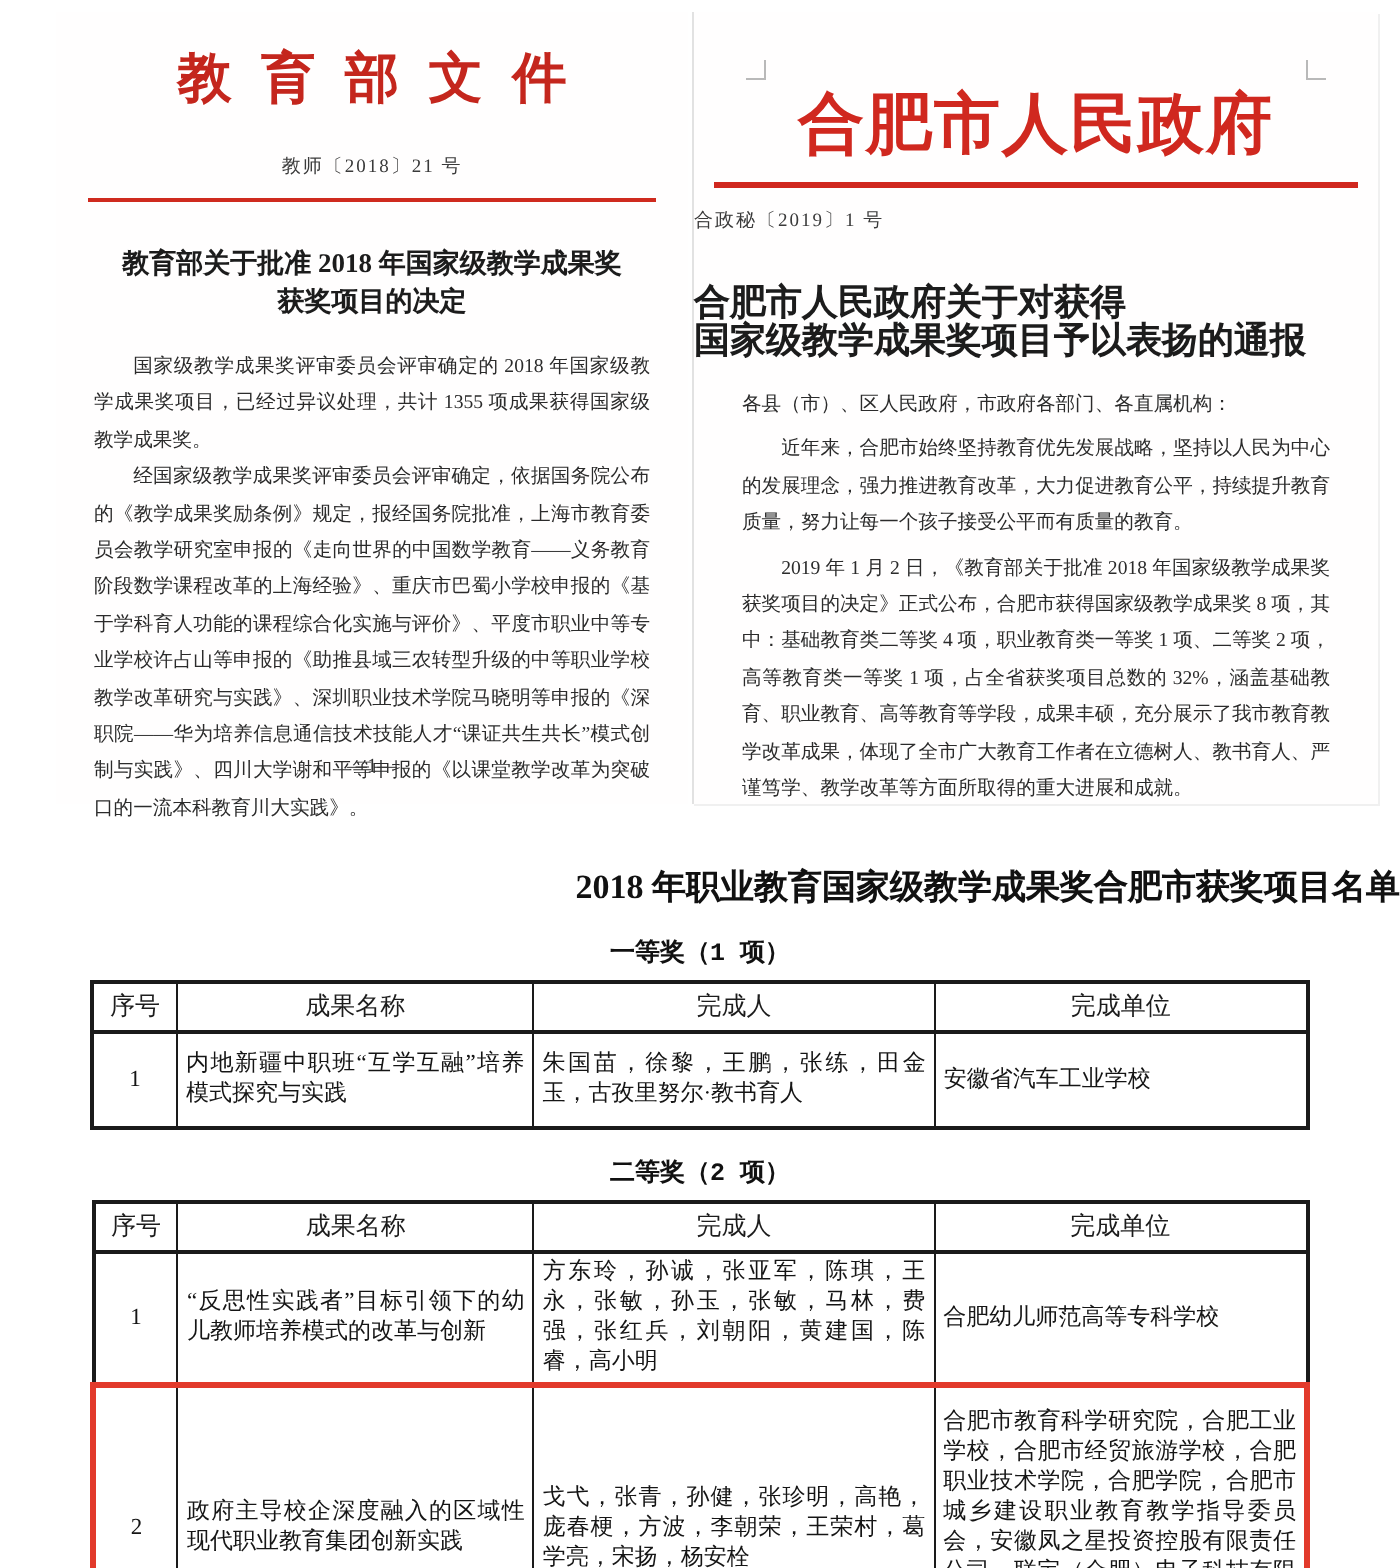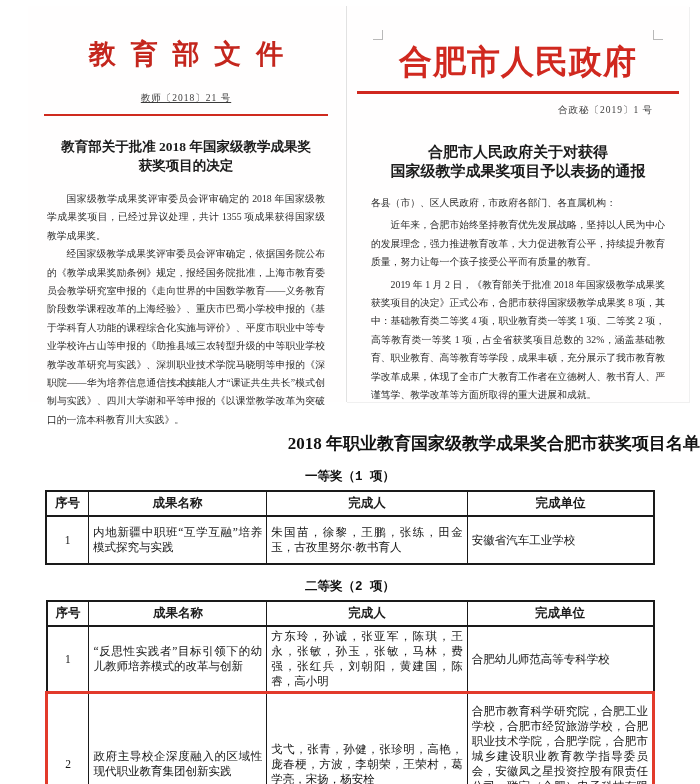--- a/index.html
+++ b/index.html
@@ -4,50 +4,50 @@
 <style>
   html,body{margin:0;padding:0;background:#ffffff;}
   body{width:700px;height:784px;position:relative;overflow:hidden;
        font-family:"Liberation Serif","DejaVu Serif",serif;color:#1c1c1c;}
 
   
   .doc{position:absolute;top:6px;height:396px;background:#fffefe;}
   .doc-left{left:28px;width:316px;}
   .doc-right{left:346px;width:342px;border-left:1px solid #e2e2e2;box-shadow:1px 1px 0 #f0f0f0;}
 
-  .moe-head{margin-top:30px;text-align:center;font-size:27px;font-weight:bold;
+  .moe-head{margin-top:15px;text-align:center;font-size:27px;font-weight:bold;
             color:#c4261d;letter-spacing:0.55em;text-indent:0.55em;}
-  .doc-num{margin-top:20px;text-align:center;font-size:9.5px;color:#3a3a3a;letter-spacing:1px;text-decoration:underline;}
+  .doc-num{margin-top:20px;text-align:center;font-size:9.5px;color:#3a3a3a;letter-spacing:1px;}
   .red-rule{height:2px;background:#cf2a1e;margin:9px 16px 0;}
   .doc-title{margin-top:21px;text-align:center;font-size:13.5px;font-weight:bold;line-height:19px;}
   .doc-body{margin:15px 19px 0;font-size:9.8px;line-height:18.4px;text-align:justify;color:#2b2b2b;}
   .doc-body p{margin:0;text-indent:2em;}
   .page-num{position:absolute;bottom:13px;left:0;width:100%;text-align:center;font-size:10px;color:#333;}
 
   .hf-head{margin-top:34px;text-align:center;font-size:33px;font-weight:bold;color:#d0281f;
            letter-spacing:1px;font-family:"Liberation Sans","DejaVu Sans",sans-serif;}
   .red-underline{height:3px;background:#d0281f;margin:6px 10px 0;}
-  .doc-num2{margin:10px 36px 0 0;text-align:right;font-size:9.5px;color:#3a3a3a;letter-spacing:1px;}
-  .doc-title2{margin-top:25px;text-align:center;font-size:15px;font-weight:bold;line-height:19px;
+  .doc-num2{margin:10px 36px 0 0;font-size:9.5px;color:#3a3a3a;letter-spacing:1px;}
+  .doc-title2{margin-top:25px;text-align:left;font-size:18px;font-weight:bold;line-height:19px;
               font-family:"Liberation Sans","DejaVu Sans",sans-serif;}
   .doc-body2{margin:14px 20px 0;font-size:9.8px;line-height:18.4px;text-align:justify;color:#2b2b2b;}
   .doc-body2 p{margin:4px;text-indent:2em;}
   .doc-body2 p.salutation{text-indent:0;}
   .corner-mark{position:absolute;width:9px;height:9px;border-color:#b9b9b9;border-style:solid;border-width:0;}
   .corner-mark.cm-left{left:26px;top:24px;border-right-width:1px;border-bottom-width:1px;}
   .corner-mark.cm-right{right:26px;top:24px;border-left-width:1px;border-bottom-width:1px;}
 
   
   .bottom{position:absolute;top:404px;left:0;width:100%;}
   .table-title{margin:28px 0 0;text-align:right;font-size:17px;font-weight:bold;color:#111;}
   .group-heading{margin:13px 0 5px;text-align:center;font-size:12.5px;font-weight:bold;color:#111;font-family:Liberation Mono, monospace;}
   table.awards{width:610px;margin:0 auto;border-collapse:collapse;table-layout:fixed;
                border:2px solid #1a1a1a;}
   table.awards th{border:1px solid #1a1a1a;border-bottom:2px solid #1a1a1a;
-                  font-size:12.5px;font-weight:bold;padding:3px 2px;text-align:center;}
+                  font-size:12.5px;font-weight:normal;padding:3px 2px;text-align:center;}
   table.awards td{border:1px solid #1a1a1a;font-size:11.5px;line-height:15px;
                   padding:2px 4px;vertical-align:middle;text-align:justify;color:#151515;}
   table.awards td.no{text-align:center;}
   tr.r44 td{height:42px;} tr.r56 td{height:54px;} tr.rbig td{height:136px;}
   tr.hl td{border-top:3px solid #e23a2b;border-bottom:3px solid #e23a2b;}
   tr.hl td:first-child{border-left:3px solid #e23a2b;}
   tr.hl td:last-child{border-right:3px solid #e23a2b;}
 </style>
 </head>
 <body>

